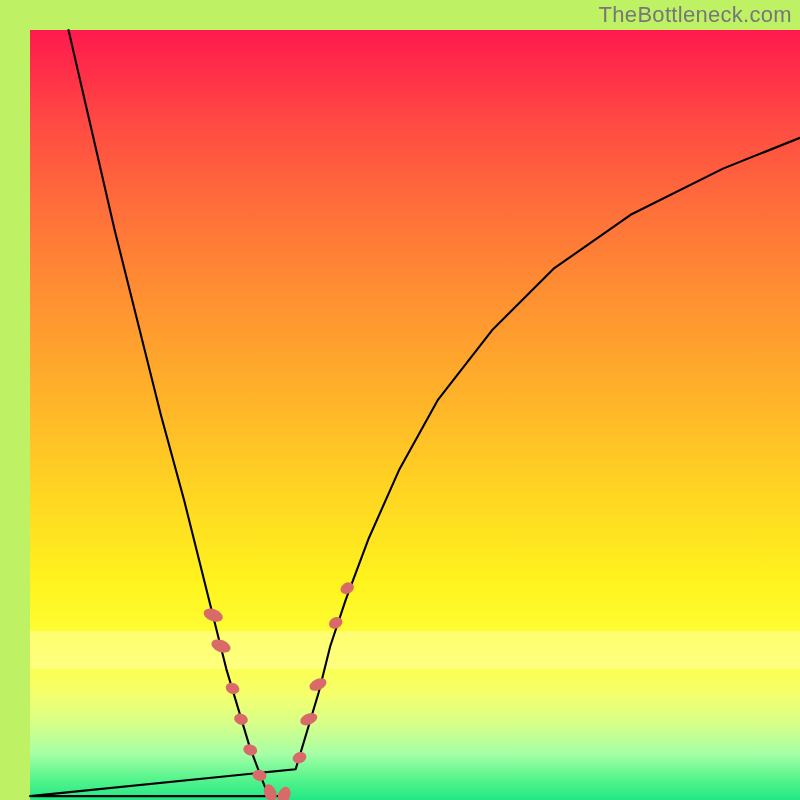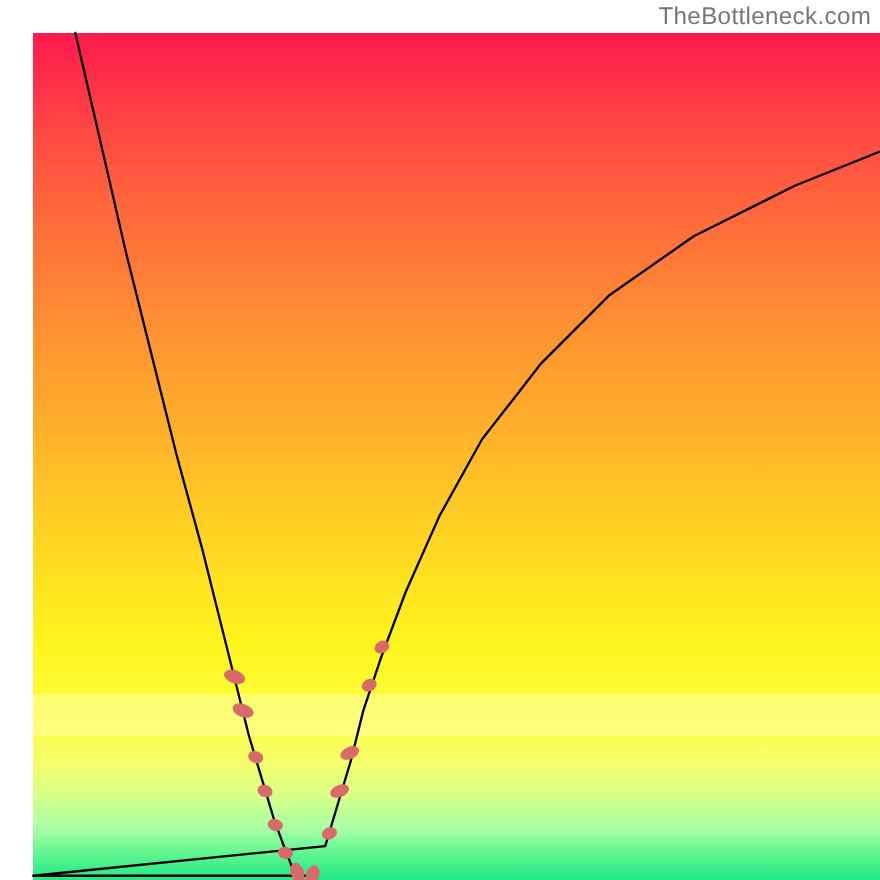--- a/index.html
+++ b/index.html
@@ -8,21 +8,21 @@
     width: 800px;
     height: 800px;
     overflow: hidden;
     background: #000;
     font-family: Arial, Helvetica, sans-serif;
   }
   .frame {
     position: relative;
     width: 800px;
     height: 800px;
-    background: #ffffff;
+    background: #bef264;
   }
   .plot-area {
     position: absolute;
     left: 30px;
     top: 30px;
     width: 770px;
     height: 770px;
     background: linear-gradient(
       to bottom,
       #ff1a4d 0%,

